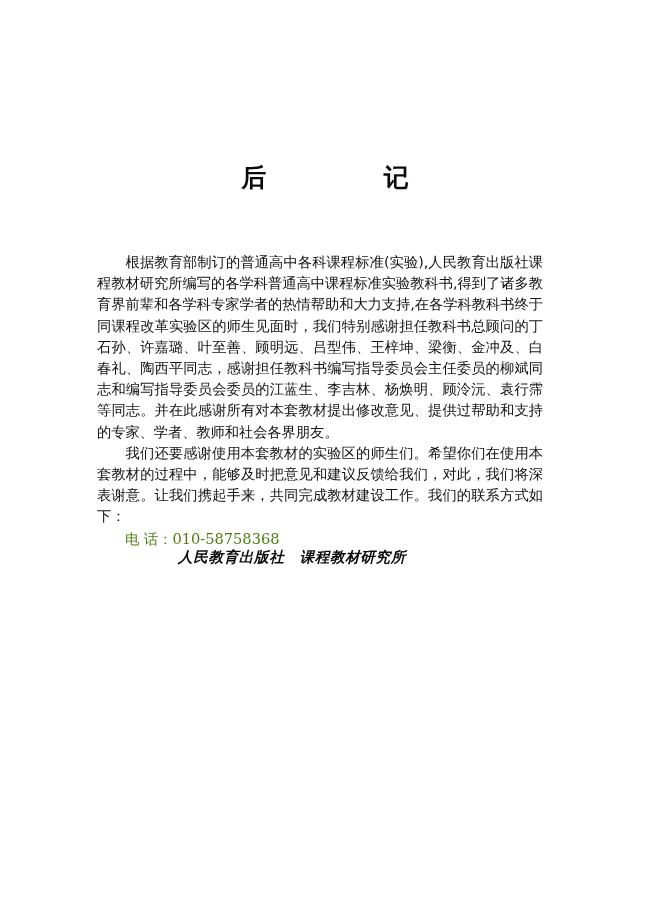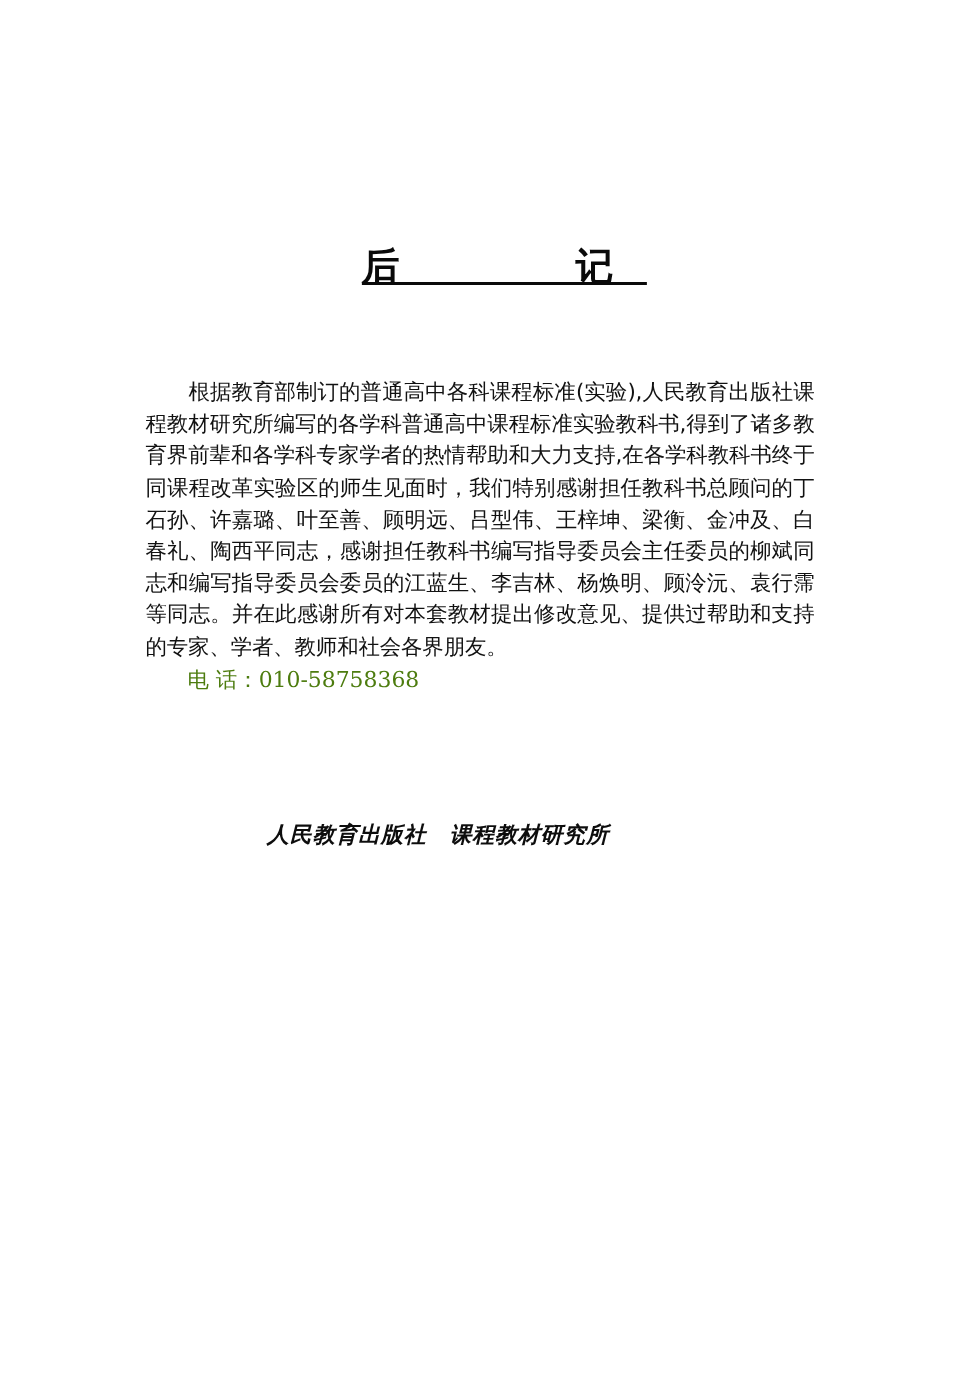--- a/index.html
+++ b/index.html
@@ -28,21 +28,20 @@
     left: 0;
     width: 650px;
     text-align: center;
     font-family: "DejaVu Sans", "Liberation Sans", sans-serif;
     font-size: 25px;
     font-weight: 700;
     letter-spacing: 0.9em;
     text-indent: 0.9em;
     line-height: 1.2;
     color: #0a0a0a;
-    text-decoration: underline;
   }
 
   
   .body-block {
     position: absolute;
     top: 252px;
     left: 97px;
     width: 462px;
   }
   .para {
@@ -100,20 +99,21 @@
 <body>
 
 <div class="page">
 
   <div class="title">后　　记</div>
 
   <div class="body-block">
 
     <p class="para">根据教育部制订的普通高中各科课程标准(实验),人民教育出版社课程教材研究所编写的各学科普通高中课程标准实验教科书,得到了诸多教育界前辈和各学科专家学者的热情帮助和大力支持,在各学科教科书终于同课程改革实验区的师生见面时，我们特别感谢担任教科书总顾问的丁石孙、许嘉璐、叶至善、顾明远、吕型伟、王梓坤、梁衡、金冲及、白春礼、陶西平同志，感谢担任教科书编写指导委员会主任委员的柳斌同志和编写指导委员会委员的江蓝生、李吉林、杨焕明、顾泠沅、袁行霈等同志。并在此感谢所有对本套教材提出修改意见、提供过帮助和支持的专家、学者、教师和社会各界朋友。</p>
 
+    <p class="para">我们还要感谢使用本套教材的实验区的师生们。希望你们在使用本套教材的过程中，能够及时把意见和建议反馈给我们，对此，我们将深表谢意。让我们携起手来，共同完成教材建设工作。我们的联系方式如下：</p>
 
     <p class="contact-line">
       <span class="cn-label">电 话：</span><span>010-58758368</span>
     </p>
 
 
   </div>
 
   <div class="signature">
     <div class="sig-line">人民教育出版社　课程教材研究所</div>

